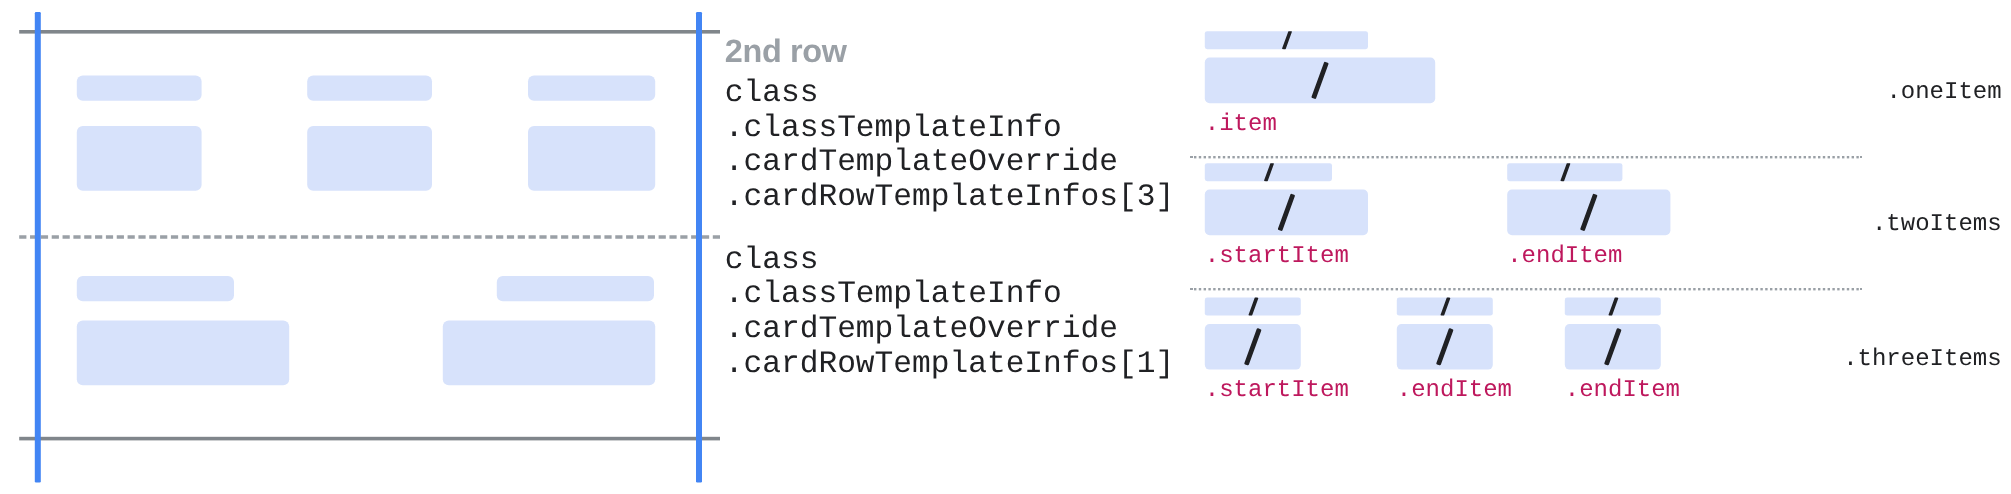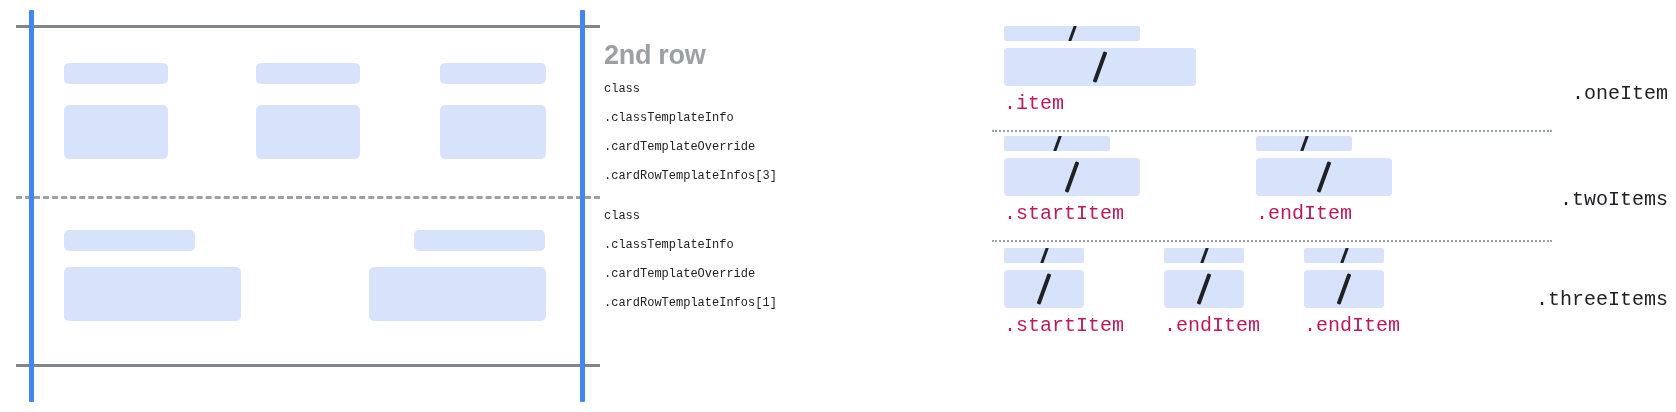--- a/index.html
+++ b/index.html
@@ -78,26 +78,26 @@
   .note-block.b1 { top: 28px; }
   .note-block.b2 { top: 202px; }
 
   .note-title {
     font-family: "Liberation Sans", sans-serif;
     font-size: 27px;
     font-weight: bold;
     color: #9aa0a6;
     line-height: 30px;
     letter-spacing: -0.3px;
-    margin: 12px 0 5px 0;
+    margin: 0 0 5px 0;
     white-space: nowrap;
   }
   .note-line {
     font-family: "Liberation Mono", monospace;
-    font-size: 12px;
+    font-size: 26px;
     line-height: 29px;
     color: #202124;
     white-space: pre;
   }
 
   
   .variants {
     position: absolute;
     left: 988px;
     top: 0;
@@ -232,21 +232,21 @@
           <div class="item-group" style="left: 16px;">
             <div class="bar-small" style="width: 136px;">
               <span class="slash"></span>
             </div>
             <div class="bar-large" style="width: 192px;">
               <span class="slash"></span>
             </div>
             <div class="item-label">.item</div>
           </div>
         </div>
-      <div class="variant-label" style="top:56px;">.oneItem</div>
+      <div class="variant-label" style="top:40px;">.oneItem</div>
     </div>
 
     <div class="variant-row v2">
       <div id="variant-items-1">
           <div class="item-group" style="left: 16px;">
             <div class="bar-small" style="width: 106px;">
               <span class="slash"></span>
             </div>
             <div class="bar-large" style="width: 136px;">
               <span class="slash"></span>
@@ -256,21 +256,21 @@
           <div class="item-group" style="left: 268px;">
             <div class="bar-small" style="width: 96px;">
               <span class="slash"></span>
             </div>
             <div class="bar-large" style="width: 136px;">
               <span class="slash"></span>
             </div>
             <div class="item-label">.endItem</div>
           </div>
         </div>
-      <div class="variant-label" style="top:52px;text-align:center;">.twoItems</div>
+      <div class="variant-label" style="top:40px;text-align:center;">.twoItems</div>
     </div>
 
     <div class="variant-row v3">
       <div id="variant-items-2">
           <div class="item-group" style="left: 16px;">
             <div class="bar-small" style="width: 80px;">
               <span class="slash"></span>
             </div>
             <div class="bar-large" style="width: 80px;">
               <span class="slash"></span>

